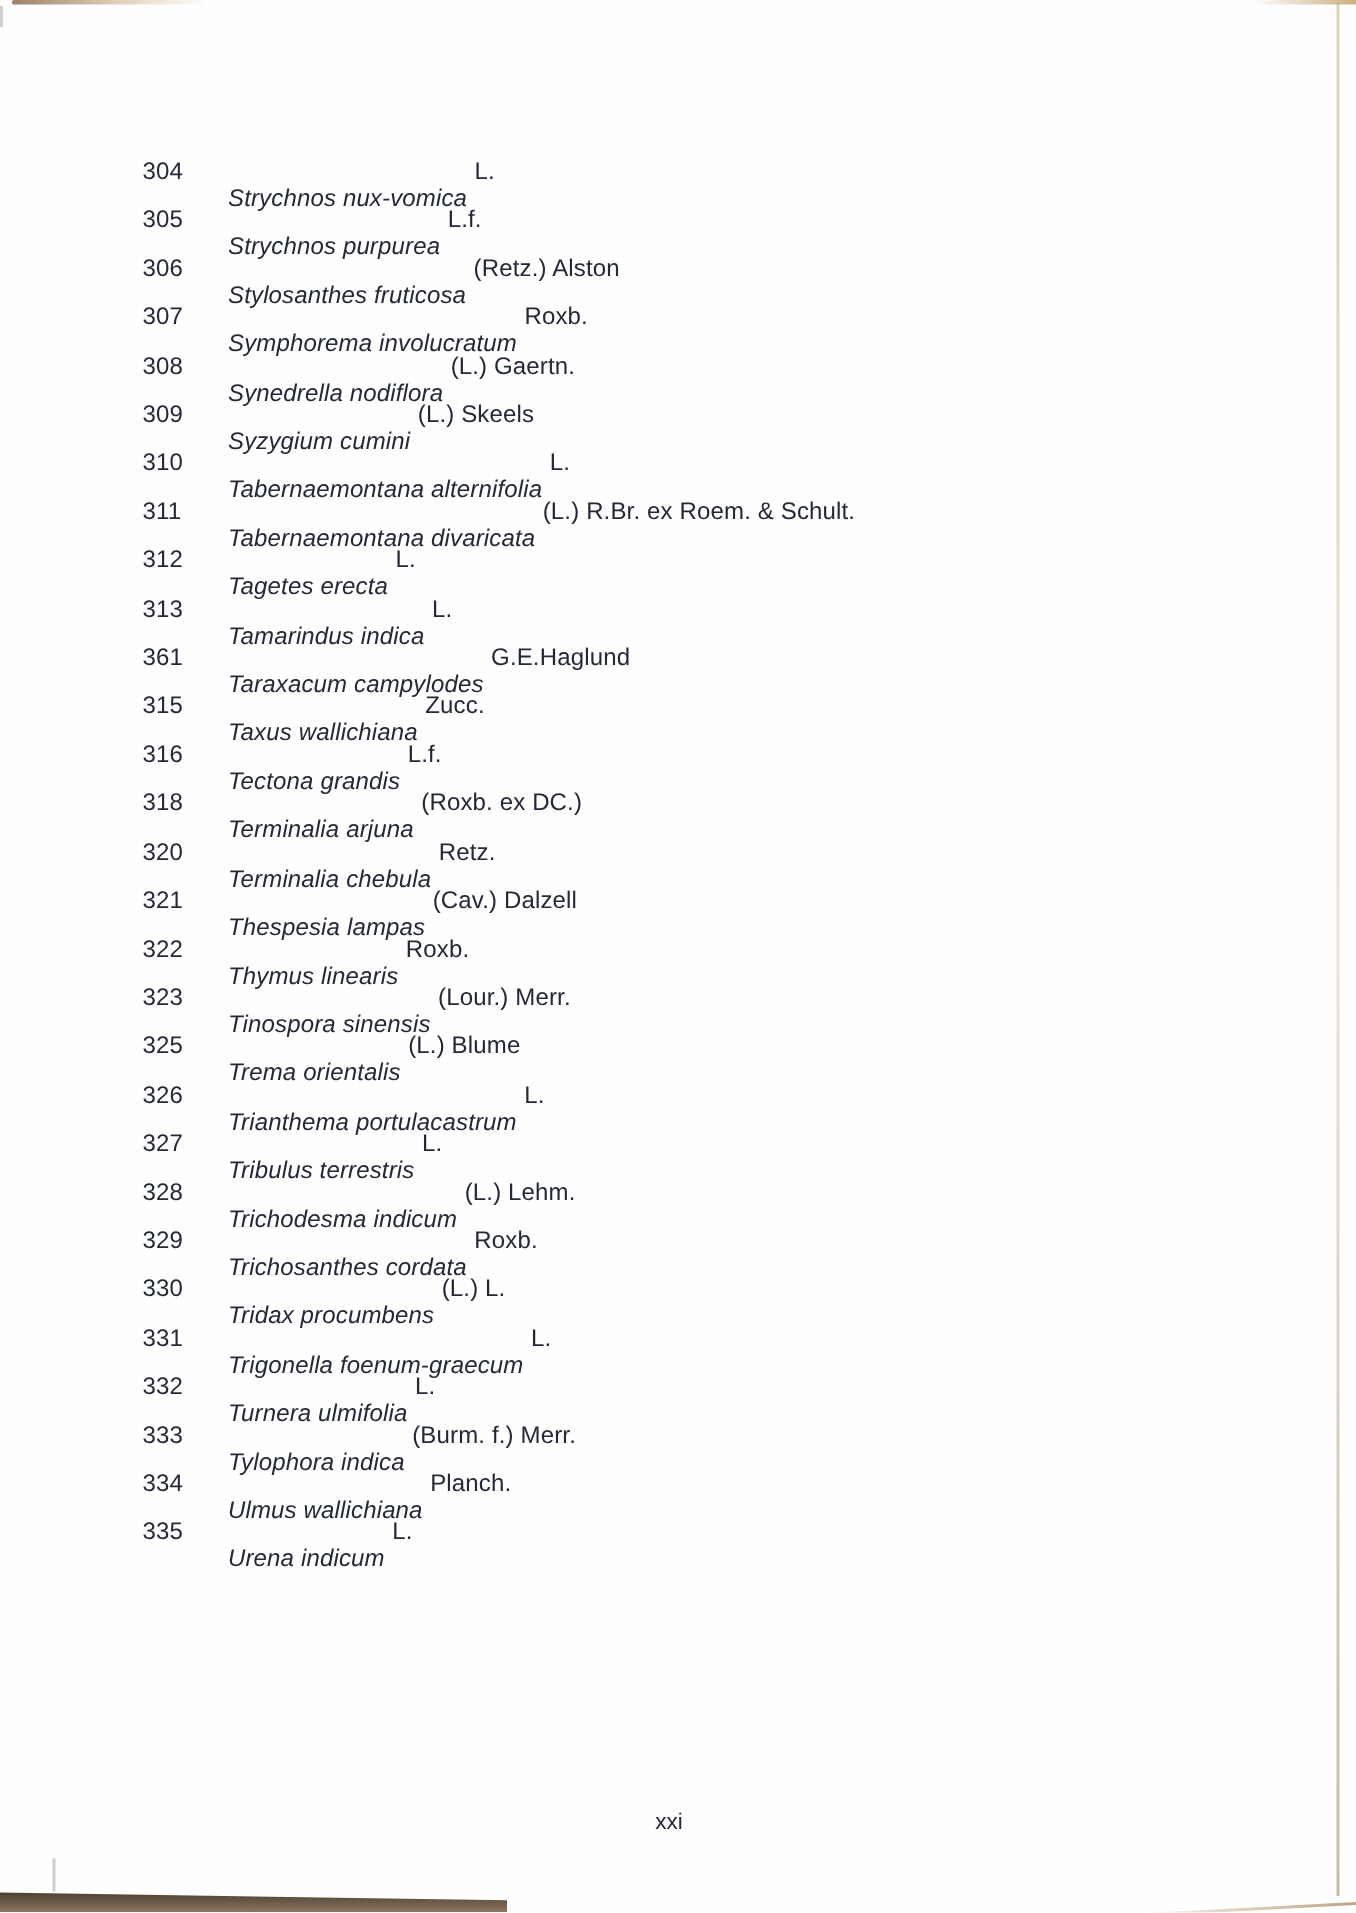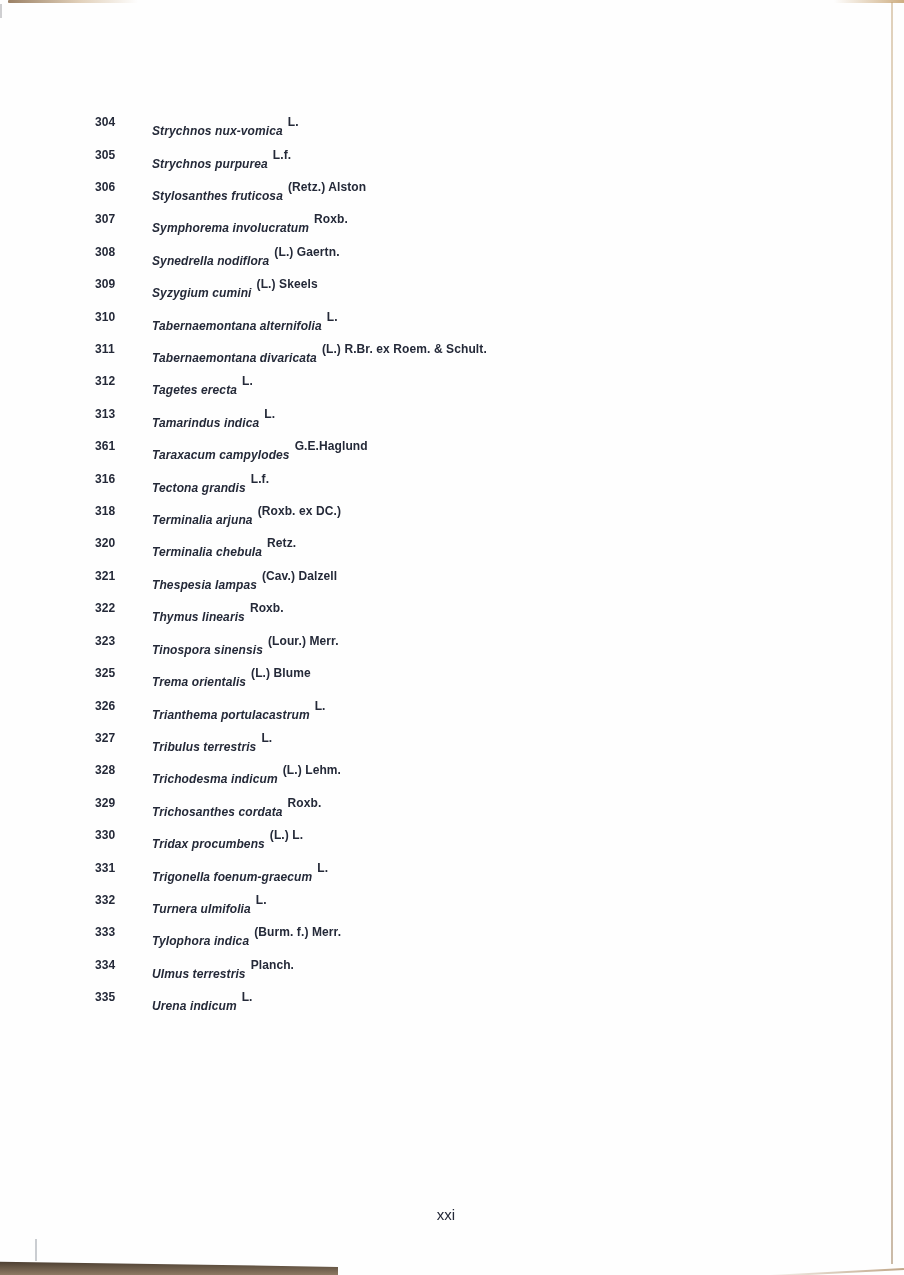--- a/index.html
+++ b/index.html
@@ -15,26 +15,24 @@
     font-family:"Liberation Sans", sans-serif;
     color:var(--text);
   }
   .species-list{
     position:absolute;
     left:95px;
     top:106px;
   }
   .row{
     display:flex;
-    align-items:center;
     height:32.42px;
-    font-size:12px;
+    font-size:16px;
     letter-spacing:0.1px;
     white-space:nowrap;
-    font-weight:bold;
   }
   .num{
     width:57px;
     flex:0 0 57px;
     font-style:normal;
   }
   .sci{
     font-style:italic;
     margin-top:18px;
   }
@@ -158,20 +156,25 @@
     <span class="sci">Tamarindus indica</span>
     <span class="auth">L.</span>
   </div>
 
   <div class="row">
     <span class="num">361</span>
     <span class="sci">Taraxacum campylodes</span>
     <span class="auth">G.E.Haglund</span>
   </div>
 
+  <div class="row">
+    <span class="num">315</span>
+    <span class="sci">Taxus wallichiana</span>
+    <span class="auth">Zucc.</span>
+  </div>
 
   <div class="row">
     <span class="num">316</span>
     <span class="sci">Tectona grandis</span>
     <span class="auth">L.f.</span>
   </div>
 
 
   <div class="row">
     <span class="num">318</span>
@@ -254,21 +257,21 @@
   </div>
 
   <div class="row">
     <span class="num">333</span>
     <span class="sci">Tylophora indica</span>
     <span class="auth">(Burm. f.) Merr.</span>
   </div>
 
   <div class="row">
     <span class="num">334</span>
-    <span class="sci">Ulmus terrestris</span>
+    <span class="sci">Ulmus wallichiana</span>
     <span class="auth">Planch.</span>
   </div>
 
   <div class="row">
     <span class="num">335</span>
     <span class="sci">Urena indicum</span>
     <span class="auth">L.</span>
   </div>
 </div>
 

